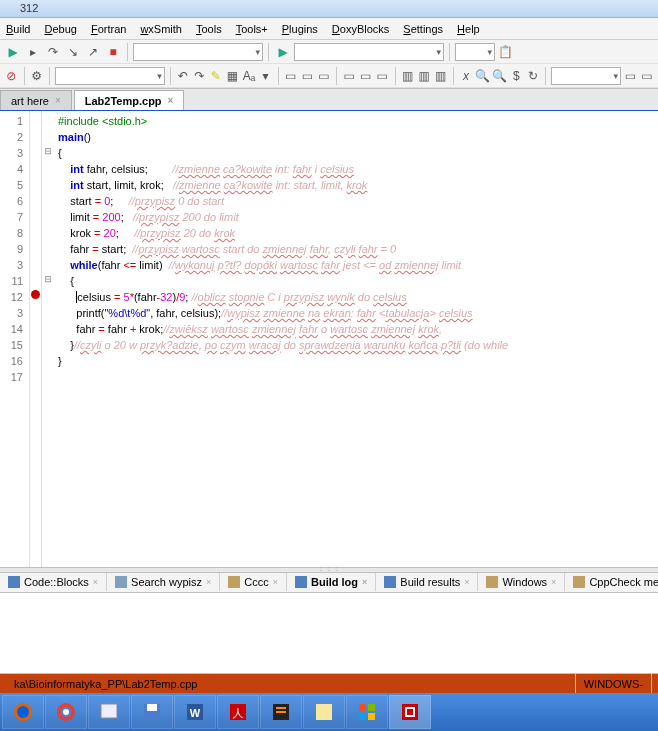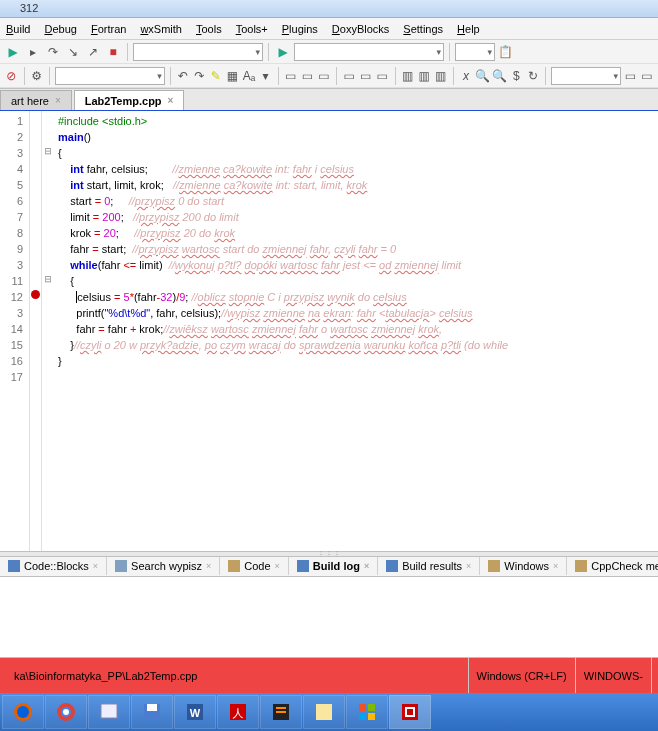--- a/index.html
+++ b/index.html
@@ -36,21 +36,21 @@
 .caret { border-left: 1px solid #000; }
 .splitter { height: 6px; background: #e8e8e8; border-top: 1px solid #c0c0c0; border-bottom: 1px solid #c0c0c0; text-align: center; color: #999; font-size: 8px; line-height: 5px; cursor: ns-resize; }
 .bottom-panel { background: #fff; }
 .bp-title { background: #e4ecf7; height: 18px; padding: 2px 6px; border-bottom: 1px solid #c0c0c0; }
 .bp-tabs { height: 20px; background: #f4f4f4; display: flex; align-items: flex-start; border-bottom: 1px solid #c0c0c0; overflow: hidden; }
 .bp-tab { height: 18px; padding: 2px 8px; border-right: 1px solid #d0d0d0; display: flex; align-items: center; gap: 4px; white-space: nowrap; }
 .bp-tab .x { color: #aaa; font-size: 9px; }
 .bp-tab.active { font-weight: bold; }
 .bp-tab svg { flex-shrink: 0; }
 .bp-content { height: 80px; background: #fff; }
-.statusbar { height: 36px; background: #ef4444; border-top: 1px solid #c0c0c0; display: flex; align-items: center; padding: 0 6px; font-size: 11px; }
+.statusbar { height: 20px; background: #c2410c; border-top: 1px solid #c0c0c0; display: flex; align-items: center; padding: 0 6px; font-size: 11px; }
 .statusbar .cell { border-right: 1px solid #c8c8c8; padding: 0 8px; height: 100%; display: flex; align-items: center; }
 .statusbar .flex { flex: 1; }
 .taskbar { height: 38px; background: linear-gradient(#4a8de0, #2d6cc0); display: flex; align-items: center; padding: 0 2px; gap: 1px; }
 .task { width: 42px; height: 34px; display: flex; align-items: center; justify-content: center; border: 1px solid rgba(255,255,255,0.15); background: rgba(255,255,255,0.08); }
 .task.active { background: rgba(255,255,255,0.25); }
 </style>
 </head>
 <body>
 
 <div class="title-remnant">312</div>
@@ -210,21 +210,21 @@
         <svg width="12" height="12">
           <rect width="12" height="12" fill="#80a0c0"></rect>
         </svg>
         <span>Search wypisz</span> 
         <span class="x">×</span>
       </div>
       <div class="bp-tab">
         <svg width="12" height="12">
           <rect width="12" height="12" fill="#c0a060"></rect>
         </svg>
-        <span>Code</span> 
+        <span>Cccc</span> 
         <span class="x">×</span>
       </div>
       <div class="bp-tab active">
         <svg width="12" height="12">
           <rect width="12" height="12" fill="#5080c0"></rect>
         </svg>
         <span>Build log</span> 
         <span class="x">×</span>
       </div>
       <div class="bp-tab">
@@ -246,21 +246,20 @@
           <rect width="12" height="12" fill="#c0a060"></rect>
         </svg>
         <span>CppCheck messages</span> 
       </div>
     </div>
   <div class="bp-content"></div>
 </div>
 
 <div class="statusbar">
   <div class="cell flex">ka\Bioinformatyka_PP\Lab2Temp.cpp</div>
-  <div class="cell">Windows (CR+LF)</div>
   <div class="cell">WINDOWS-</div>
 </div>
 
 <div class="taskbar">
   <div class="task">
       <svg width="22" height="22">
         <circle cx="11" cy="11" r="9" fill="#e66000"></circle>
         <circle cx="11" cy="11" r="6" fill="#0060df"></circle>
       </svg>
     </div>

